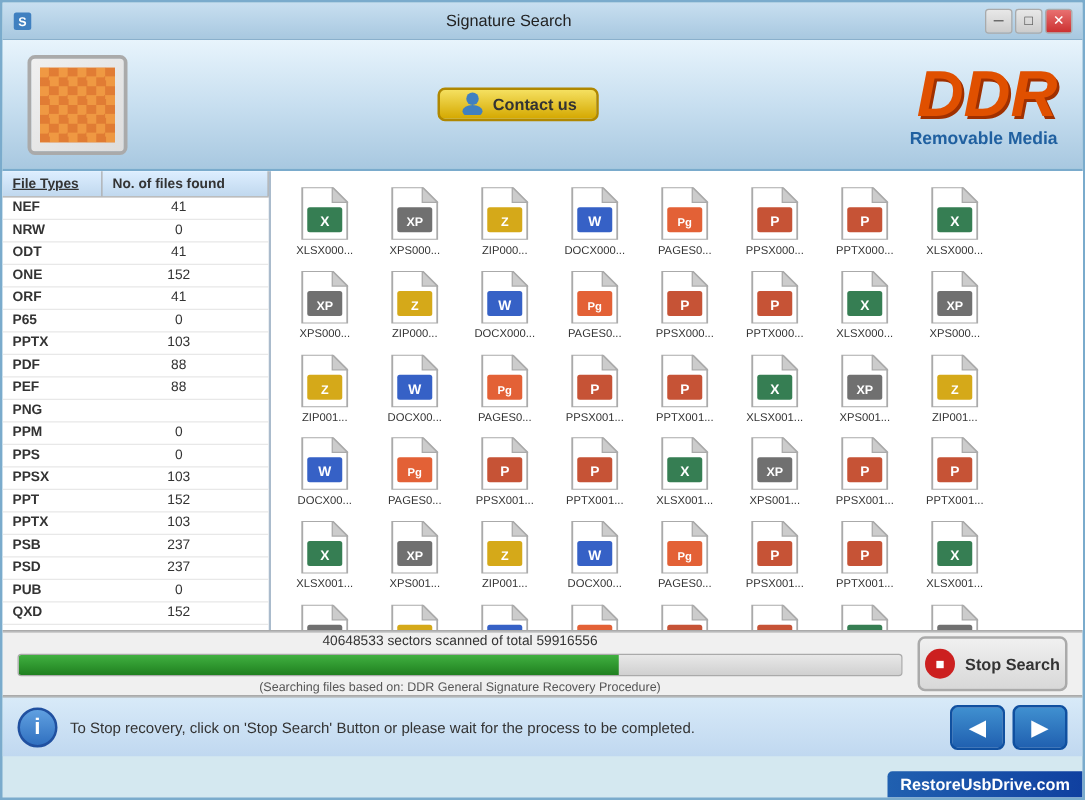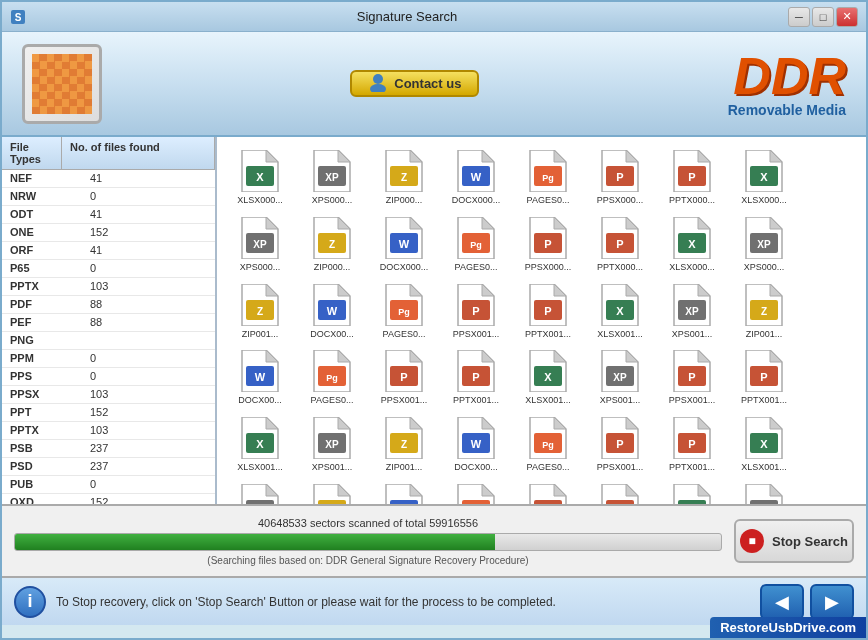--- a/index.html
+++ b/index.html
@@ -112,39 +112,39 @@
       background: linear-gradient(to bottom, #ddeeff, #c0d8ee);
       border-bottom: 1px solid #aaa;
     }
     .list-header-cell {
       padding: 4px 8px;
       font-size: 11px;
       font-weight: bold;
       color: #333;
       border-right: 1px solid #aaa;
     }
-    .list-header-cell:first-child { width: 60px; }
+    .list-header-cell:first-child { width: 80px; text-decoration: underline; }
     .list-header-cell:nth-child(2) { flex: 1; }
     .list-body {
       flex: 1;
       overflow-y: auto;
       overflow-x: hidden;
     }
     .list-row {
       display: flex;
       border-bottom: 1px solid #e8e8e8;
       min-height: 18px;
     }
     .list-cell {
       padding: 2px 8px;
       font-size: 11px;
       color: #333;
     }
     .list-cell:first-child { width: 80px; font-weight: bold; }
-    .list-cell:nth-child(2) { flex: 1; text-align: left; padding-right: 19px; }
+    .list-cell:nth-child(2) { flex: 1; text-align: center; padding-right: 19px; }
 
     
     .right-panel {
       flex: 1;
       overflow-y: scroll;
       overflow-x: hidden;
       background: white;
       padding: 4px;
     }
     .icons-grid {
@@ -181,21 +181,21 @@
 
     
     .progress-area {
       background: #f0f0f0;
       padding: 8px 12px;
       border-top: 1px solid #aaa;
       border-bottom: 1px solid #aaa;
       display: flex;
       align-items: center;
       gap: 12px;
-      height: 72px;
+      height: 52px;
     }
     .progress-container {
       flex: 1;
       display: flex;
       flex-direction: column;
       gap: 4px;
     }
     .progress-text {
       font-size: 11px;
       color: #333;

